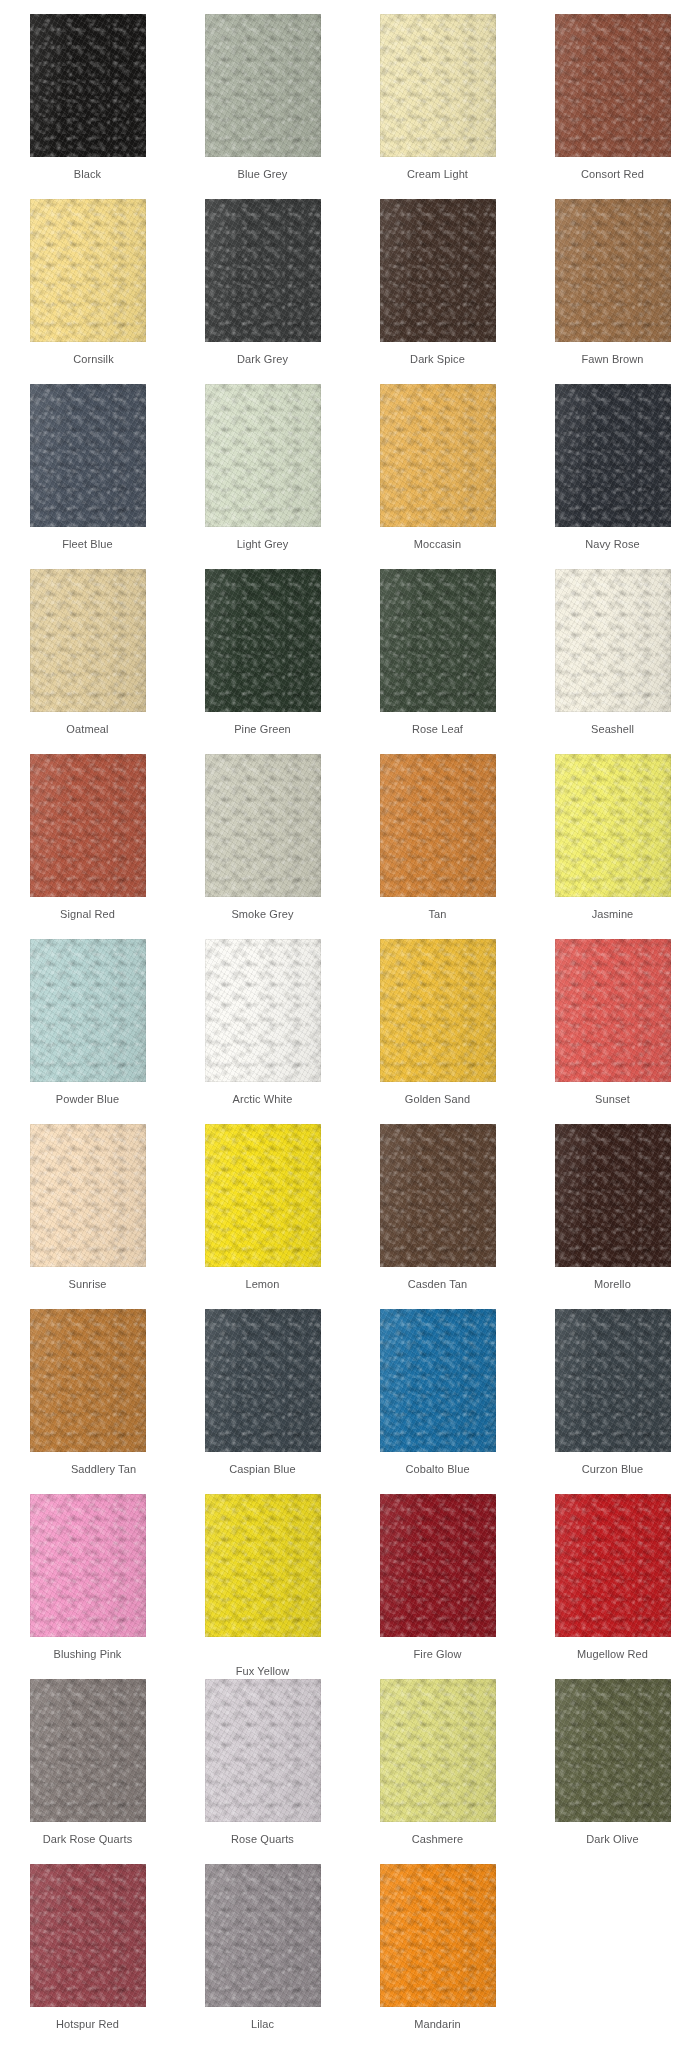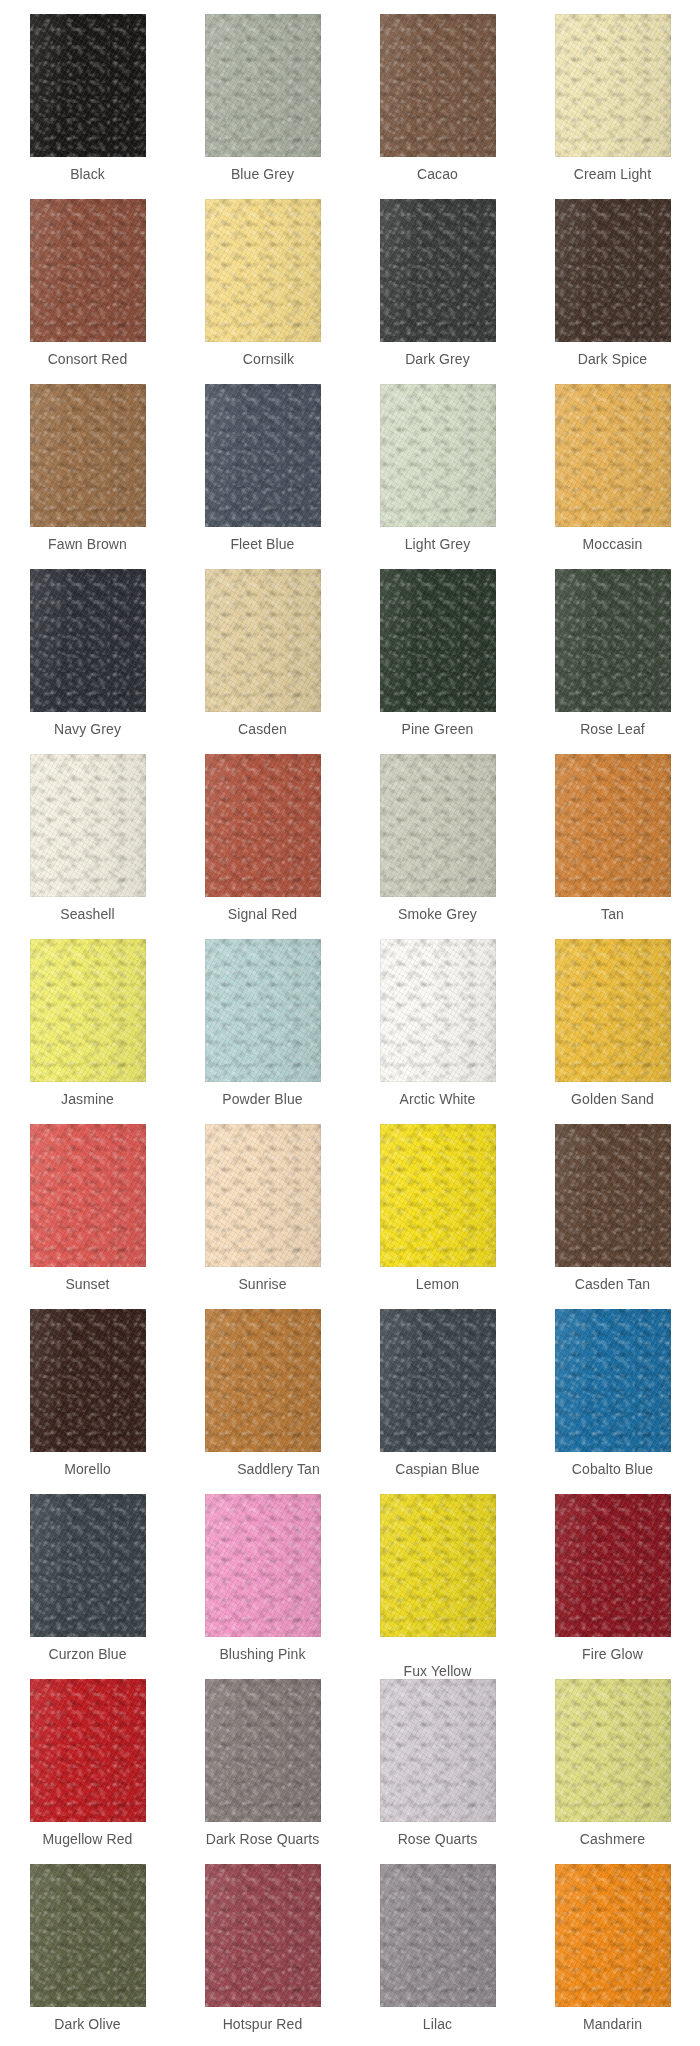--- a/index.html
+++ b/index.html
@@ -91,21 +91,21 @@
     background: linear-gradient(100deg,
                  rgba(255,255,255,0.10) 0%,
                  rgba(255,255,255,0.00) 35%,
                  rgba(0,0,0,0.035) 72%,
                  rgba(0,0,0,0.07) 100%);
     pointer-events: none;
   }
 
   .swatch-label {
     margin-top: 11px;
-    font-size: 14px;
+    font-size: 11px;
     line-height: 13px;
     color: #58585a;
     text-align: center;
     letter-spacing: 0.1px;
     white-space: nowrap;
   }
 </style>
 </head>
 <body style="background: rgb(255, 255, 255);">
 
@@ -120,28 +120,20 @@
     </div>
     <div class="swatch-cell">
       <div class="swatch-chip" style="background-color: rgb(170, 177, 161);">
         <div class="grain"></div>
         <div class="grain-fine"></div>
         <div class="sheen"></div>
       </div>
       <div class="swatch-label" style="color: rgb(88, 88, 90);">Blue Grey</div>
     </div>
     <div class="swatch-cell">
-      <div class="swatch-chip" style="background-color: rgb(123, 90, 69);">
-        <div class="grain"></div>
-        <div class="grain-fine"></div>
-        <div class="sheen"></div>
-      </div>
-      <div class="swatch-label" style="color: rgb(88, 88, 90);">Cacao</div>
-    </div>
-    <div class="swatch-cell">
       <div class="swatch-chip" style="background-color: rgb(240, 230, 180);">
         <div class="grain"></div>
         <div class="grain-fine"></div>
         <div class="sheen"></div>
       </div>
       <div class="swatch-label" style="color: rgb(88, 88, 90);">Cream Light</div>
     </div>
     <div class="swatch-cell">
       <div class="swatch-chip" style="background-color: rgb(141, 79, 60);">
         <div class="grain"></div>
@@ -205,29 +197,29 @@
         <div class="sheen"></div>
       </div>
       <div class="swatch-label" style="color: rgb(88, 88, 90);">Moccasin</div>
     </div>
     <div class="swatch-cell">
       <div class="swatch-chip" style="background-color: rgb(45, 49, 56);">
         <div class="grain"></div>
         <div class="grain-fine"></div>
         <div class="sheen"></div>
       </div>
-      <div class="swatch-label" style="color: rgb(88, 88, 90);">Navy Grey</div>
+      <div class="swatch-label" style="color: rgb(88, 88, 90);">Navy Rose</div>
     </div>
     <div class="swatch-cell">
       <div class="swatch-chip" style="background-color: rgb(227, 207, 159);">
         <div class="grain"></div>
         <div class="grain-fine"></div>
         <div class="sheen"></div>
       </div>
-      <div class="swatch-label" style="color: rgb(88, 88, 90);">Casden</div>
+      <div class="swatch-label" style="color: rgb(88, 88, 90);">Oatmeal</div>
     </div>
     <div class="swatch-cell">
       <div class="swatch-chip" style="background-color: rgb(43, 58, 44);">
         <div class="grain"></div>
         <div class="grain-fine"></div>
         <div class="sheen"></div>
       </div>
       <div class="swatch-label" style="color: rgb(88, 88, 90);">Pine Green</div>
     </div>
     <div class="swatch-cell">

